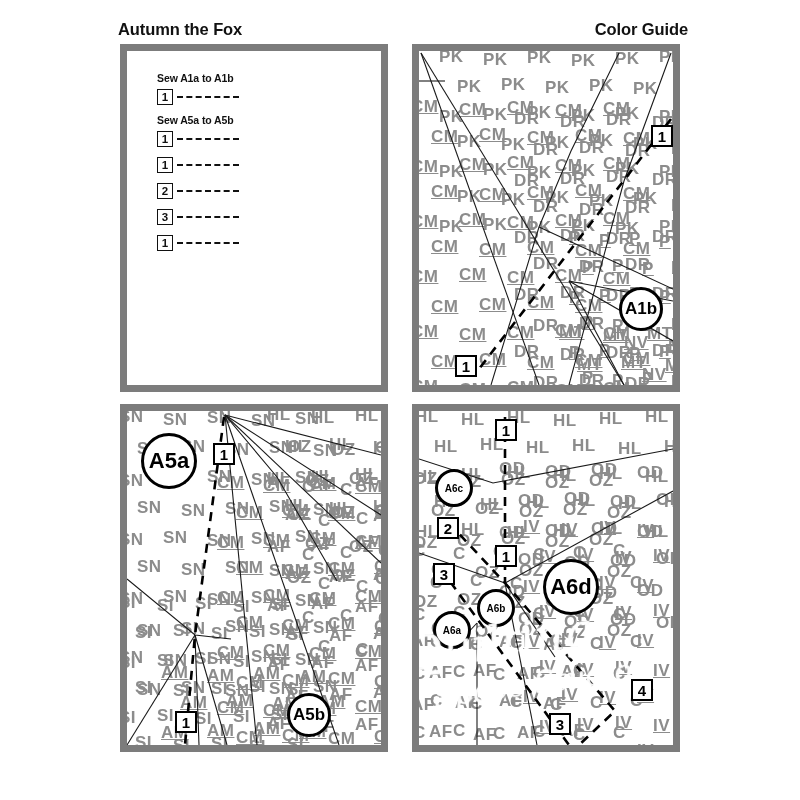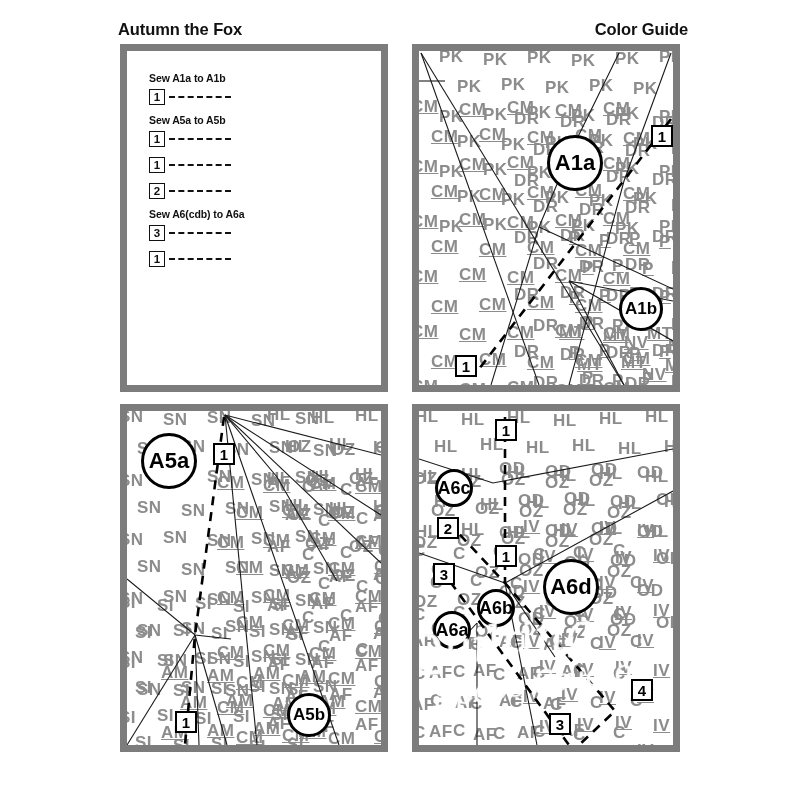--- a/index.html
+++ b/index.html
@@ -84,21 +84,21 @@
   #panel-a5          { left: 120px; top: 404px; width: 268px; height: 348px; }
   #panel-a6          { left: 412px; top: 404px; width: 268px; height: 348px; }
 
   
   .instr-list {
     position: absolute;
     left: 22px;
     top: 20px;
     width: 210px;
   }
-  .instr-item { margin-bottom: 6px; }
+  .instr-item { margin-bottom: 6px; margin-left: 8px; }
   .instr-label {
     font-size: 10.5px;
     font-weight: bold;
     color: #111111;
     line-height: 14px;
     letter-spacing: -0.1px;
     white-space: nowrap;
   }
   .instr-row {
     display: flex;
@@ -170,21 +170,21 @@
     border-radius: 50%;
     display: flex;
     align-items: center;
     justify-content: center;
     font-weight: bold;
     color: #000000;
     box-sizing: border-box;
   }
   .circle-lg { width: 56px; height: 56px; font-size: 22px; }
   .circle-md { width: 44px; height: 44px; font-size: 17px; }
-  .circle-sm { width: 38px; height: 38px; font-size: 18px; }
+  .circle-sm { width: 38px; height: 38px; font-size: 10px; }
 
   
   .panel-num {
     position: absolute;
     width: 22px;
     height: 22px;
     border: 2.4px solid #000000;
     background: #ffffff;
     display: flex;
     align-items: center;
@@ -247,21 +247,20 @@
               <div class="dash-line"></div>
             </div>
           </div>
           <div class="instr-item">
             <div class="instr-row">
               <div class="num-box">2</div>
               <div class="dash-line"></div>
             </div>
           </div>
           <div class="instr-item">
-            <div class="instr-label">Sew A6(cdb) to A6a</div>
             <div class="instr-row">
               <div class="num-box">3</div>
               <div class="dash-line"></div>
             </div>
           </div>
           <div class="instr-item">
             <div class="instr-row">
               <div class="num-box">1</div>
               <div class="dash-line"></div>
             </div>
@@ -298,21 +297,20 @@
           <path d="M150,230 L205,334"></path>
           <path d="M150,230 L254,290"></path>
           <path d="M120,176 L254,238"></path>
           <path d="M-2,30 L26,30"></path>
         </g>
         <g stroke="#000000" fill="none" stroke-width="2.6" stroke-dasharray="9,7" stroke-linecap="butt">
           <path d="M252,68 L60,318"></path>
         </g>
       </svg>
 
-      <div class="circle-label circle-lg" style="left:128px; top:84px;">A1a</div>
       <div class="circle-label circle-md" style="left:200px; top:236px;">A1b</div>
 
       <div class="panel-num" style="left:232px; top:74px;">1</div>
       <div class="panel-num" style="left:36px; top:304px;">1</div>
     </div>
   </div>
 
   <div class="panel" id="panel-a5">
     <div class="panel-inner">
 

